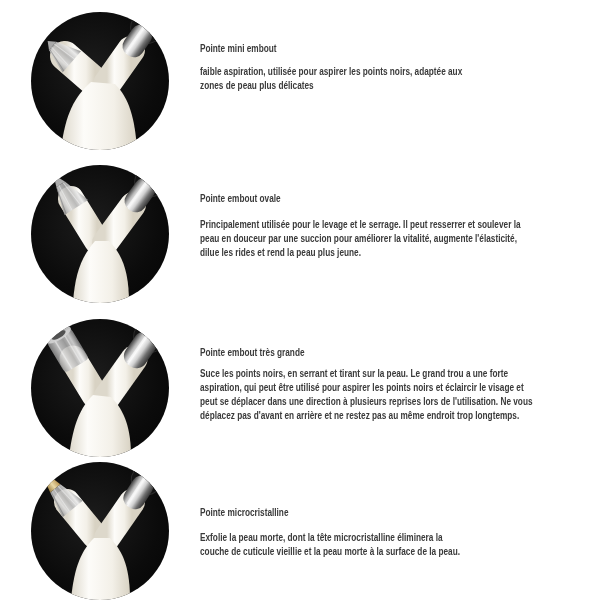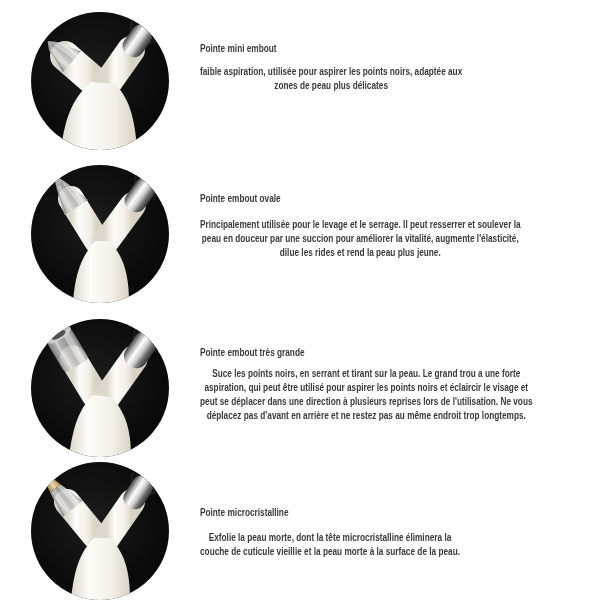--- a/index.html
+++ b/index.html
@@ -1,19 +1,18 @@
 <!DOCTYPE html>
 <html><head>
 <meta charset="utf-8">
 <style>
   html,body{margin:0;padding:0;background:#ffffff;}
   .page{
     position:relative;width:600px;height:600px;background:#ffffff;overflow:hidden;
     font-family:"Liberation Sans","DejaVu Sans",sans-serif;
-    text-align:center;
   }
   .photo{
     position:absolute;left:31px;width:138px;height:138px;border-radius:50%;overflow:hidden;
     background:radial-gradient(circle at 45% 42%, #1c1c1c 0%, #0b0b0b 60%, #040404 100%);
   }
   .photo svg{display:block;width:138px;height:138px;}
   .p1{top:12px;} .p2{top:165px;} .p3{top:319px;} .p4{top:462px;}
   .txt{
     position:absolute;left:200px;margin:0;
     transform:scaleX(0.75);transform-origin:0 0;

